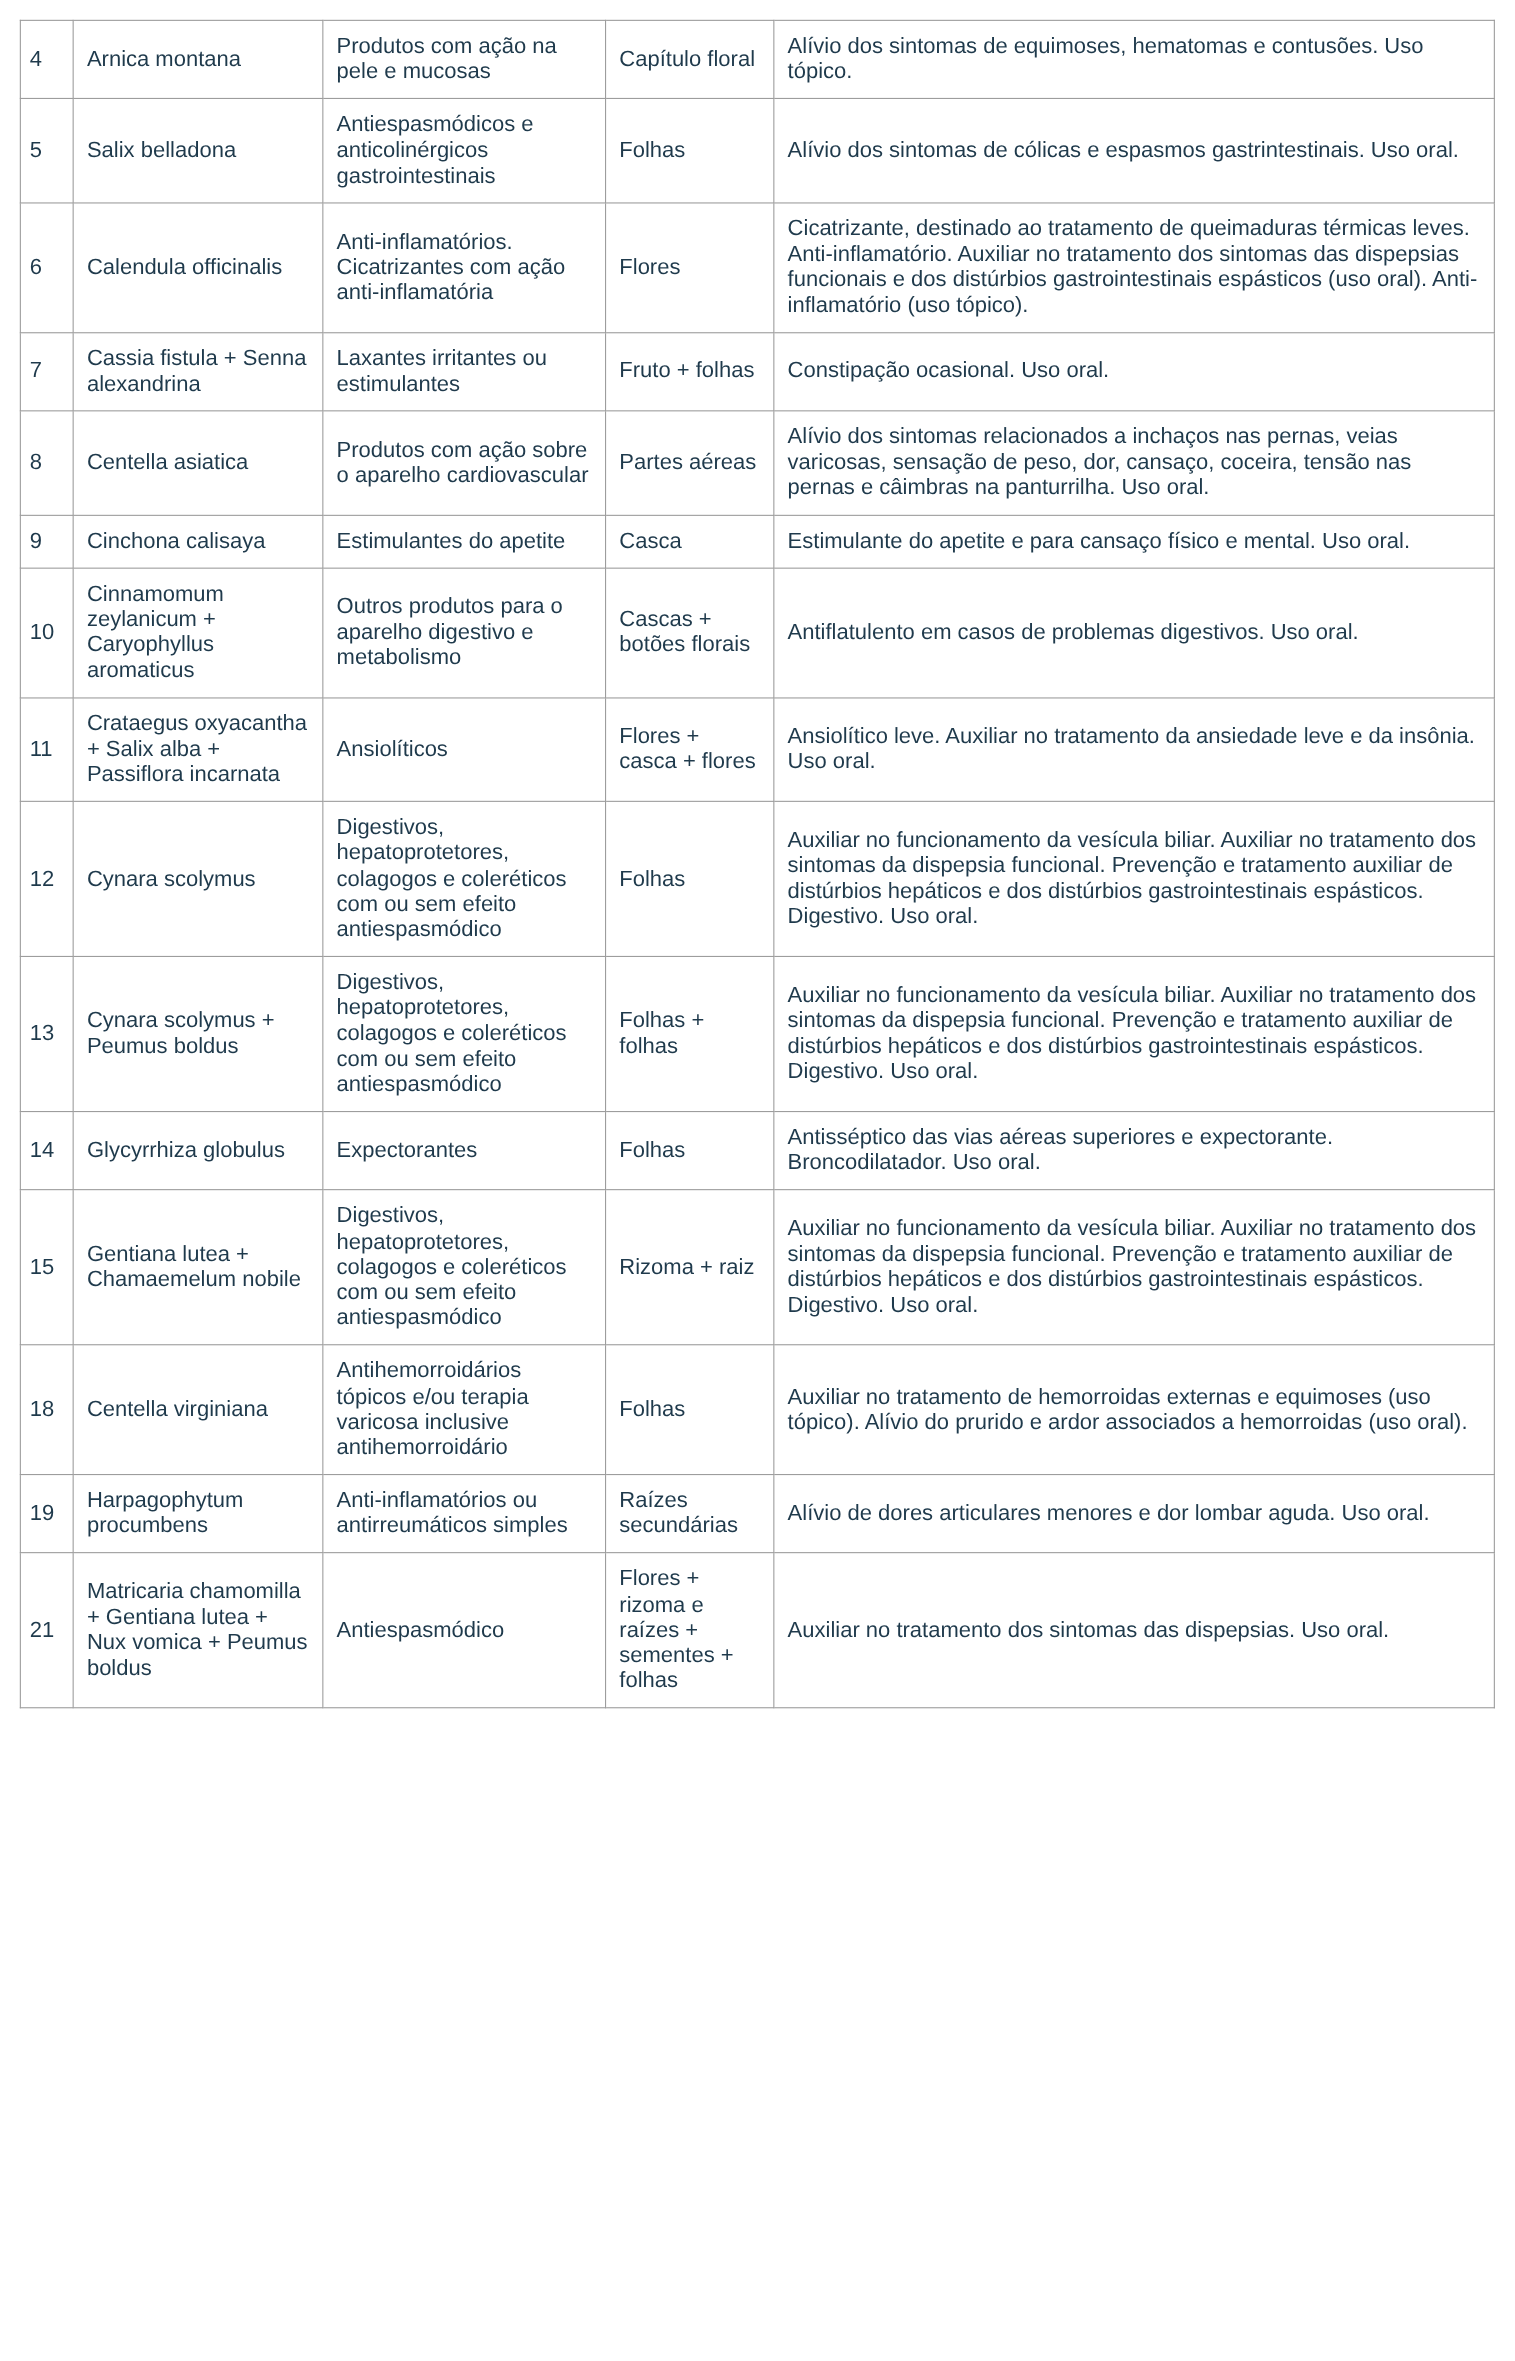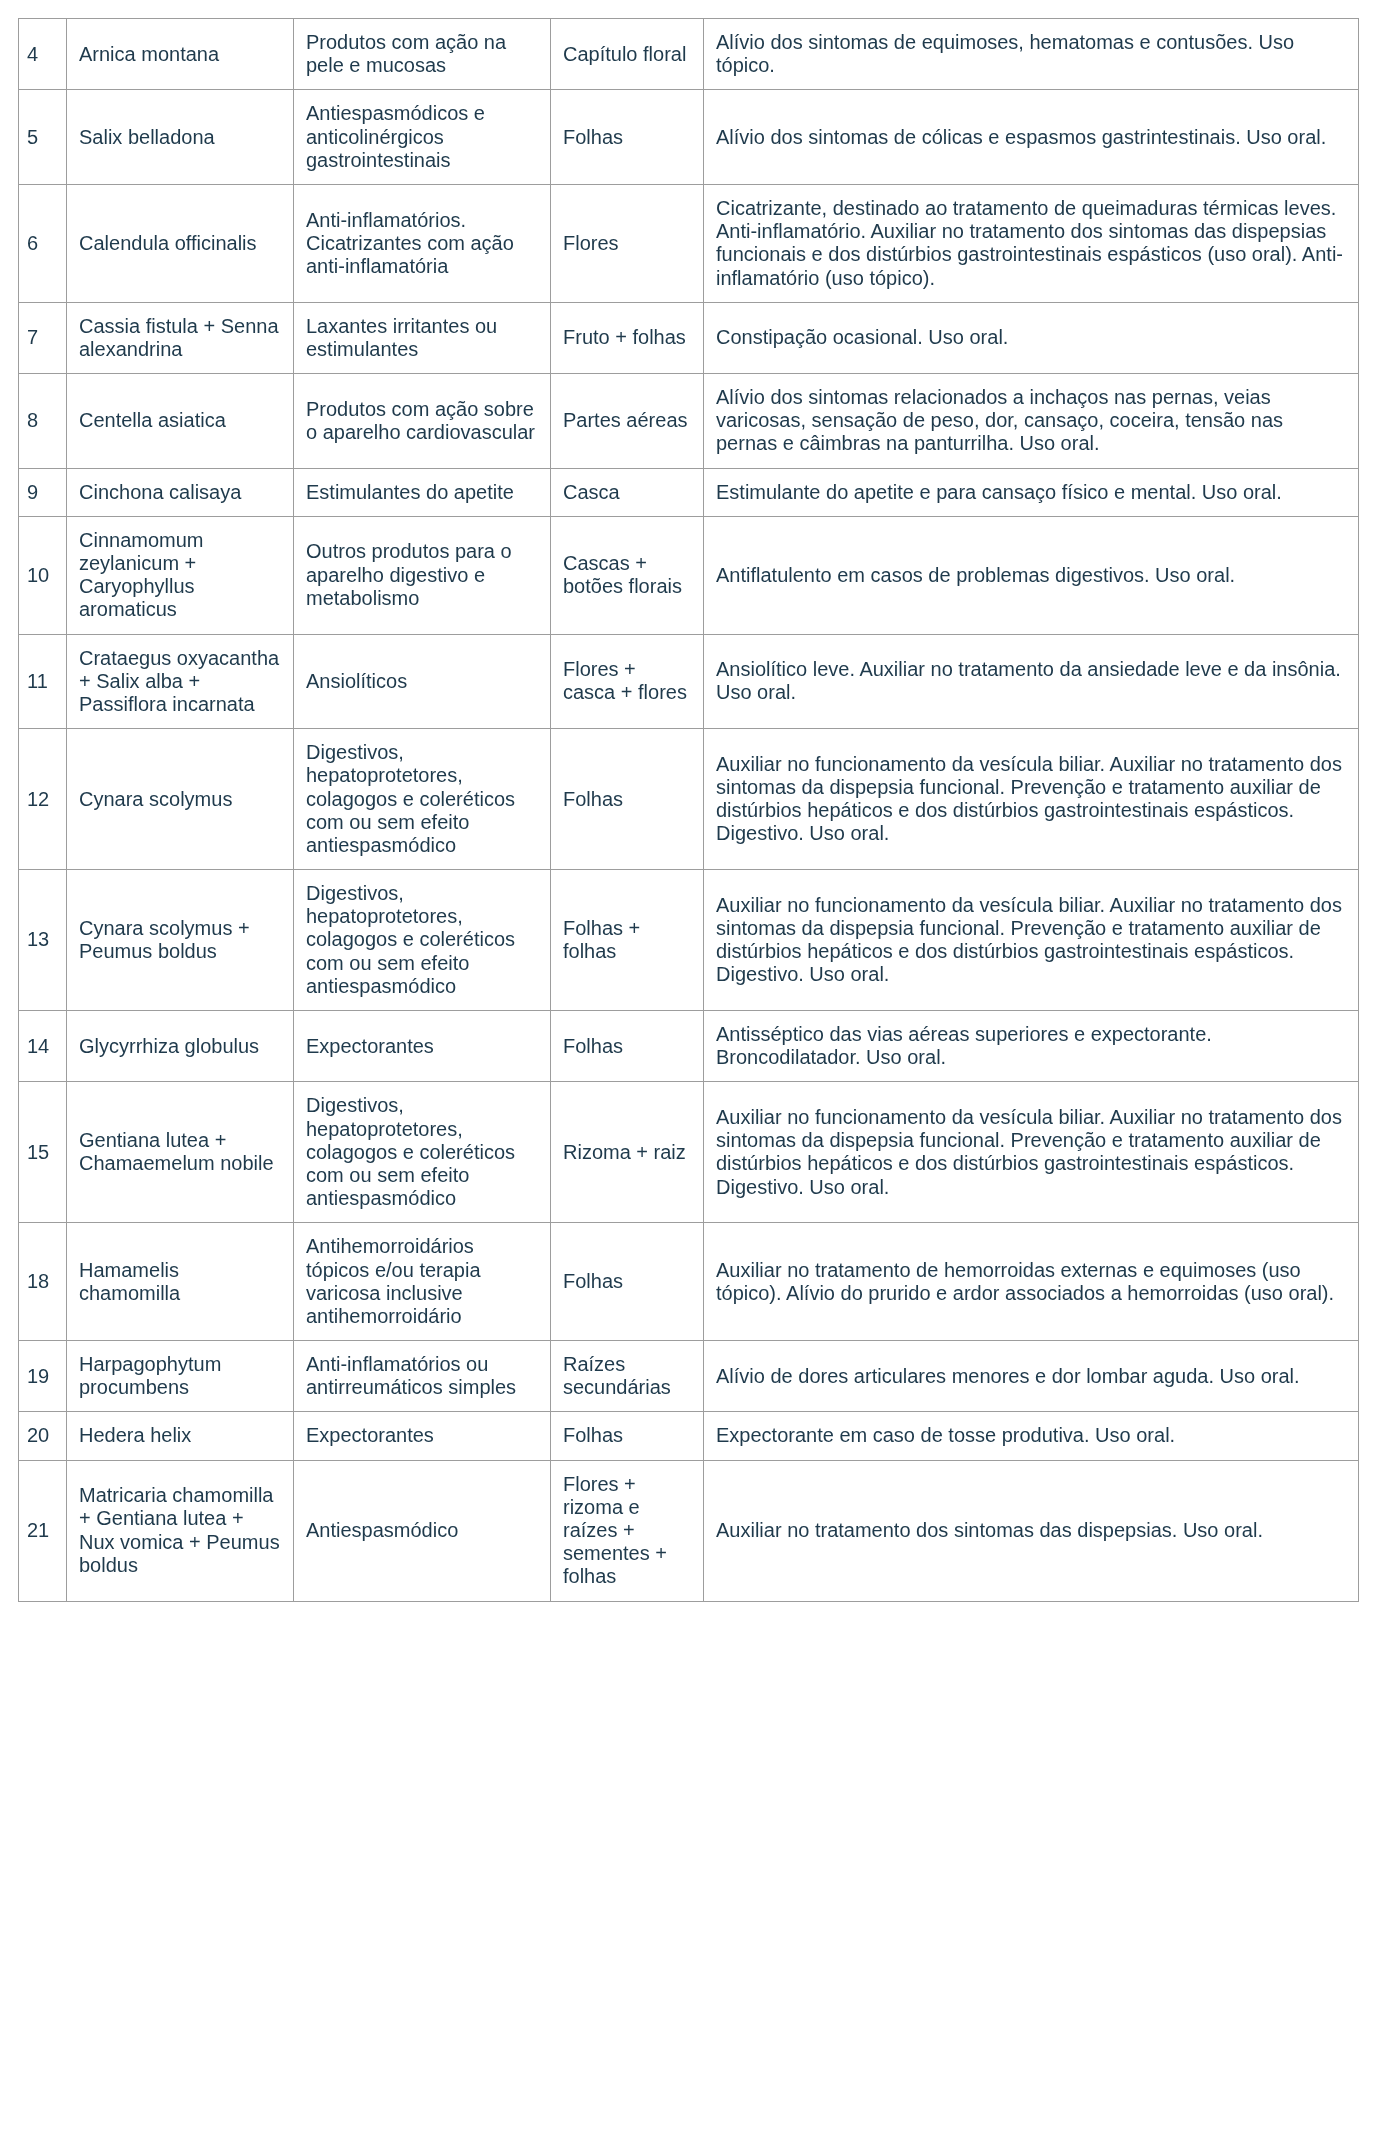--- a/index.html
+++ b/index.html
@@ -131,40 +131,33 @@
   </tr>
       <tr>
     <td class="c-num">15</td>
     <td>Gentiana lutea + Chamaemelum nobile</td>
     <td>Digestivos, hepatoprotetores, colagogos e coleréticos com ou sem efeito antiespasmódico</td>
     <td>Rizoma + raiz</td>
     <td>Auxiliar no funcionamento da vesícula biliar. Auxiliar no tratamento dos sintomas da dispepsia funcional. Prevenção e tratamento auxiliar de distúrbios hepáticos e dos distúrbios gastrointestinais espásticos. Digestivo. Uso oral.</td>
   </tr>
       <tr>
     <td class="c-num">18</td>
-    <td>Hamamelis chamomilla</td>
+    <td>Centella virginiana</td>
     <td>Antihemorroidários tópicos e/ou terapia varicosa inclusive antihemorroidário</td>
     <td>Folhas</td>
     <td>Auxiliar no tratamento de hemorroidas externas e equimoses (uso tópico). Alívio do prurido e ardor associados a hemorroidas (uso oral).</td>
   </tr>
       <tr>
     <td class="c-num">19</td>
     <td>Harpagophytum procumbens</td>
     <td>Anti-inflamatórios ou antirreumáticos simples</td>
     <td>Raízes secundárias</td>
     <td>Alívio de dores articulares menores e dor lombar aguda. Uso oral.</td>
   </tr>
       <tr>
-    <td class="c-num">20</td>
-    <td>Hedera helix</td>
-    <td>Expectorantes</td>
-    <td>Folhas</td>
-    <td>Expectorante em caso de tosse produtiva. Uso oral.</td>
-  </tr>
-      <tr>
     <td class="c-num">21</td>
     <td>Matricaria chamomilla + Gentiana lutea + Nux vomica + Peumus boldus</td>
     <td>Antiespasmódico</td>
     <td>Flores + rizoma e raízes + sementes + folhas</td>
     <td>Auxiliar no tratamento dos sintomas das dispepsias. Uso oral.</td>
   </tr>
     </tbody>
 </table>
 
 </body></html>

